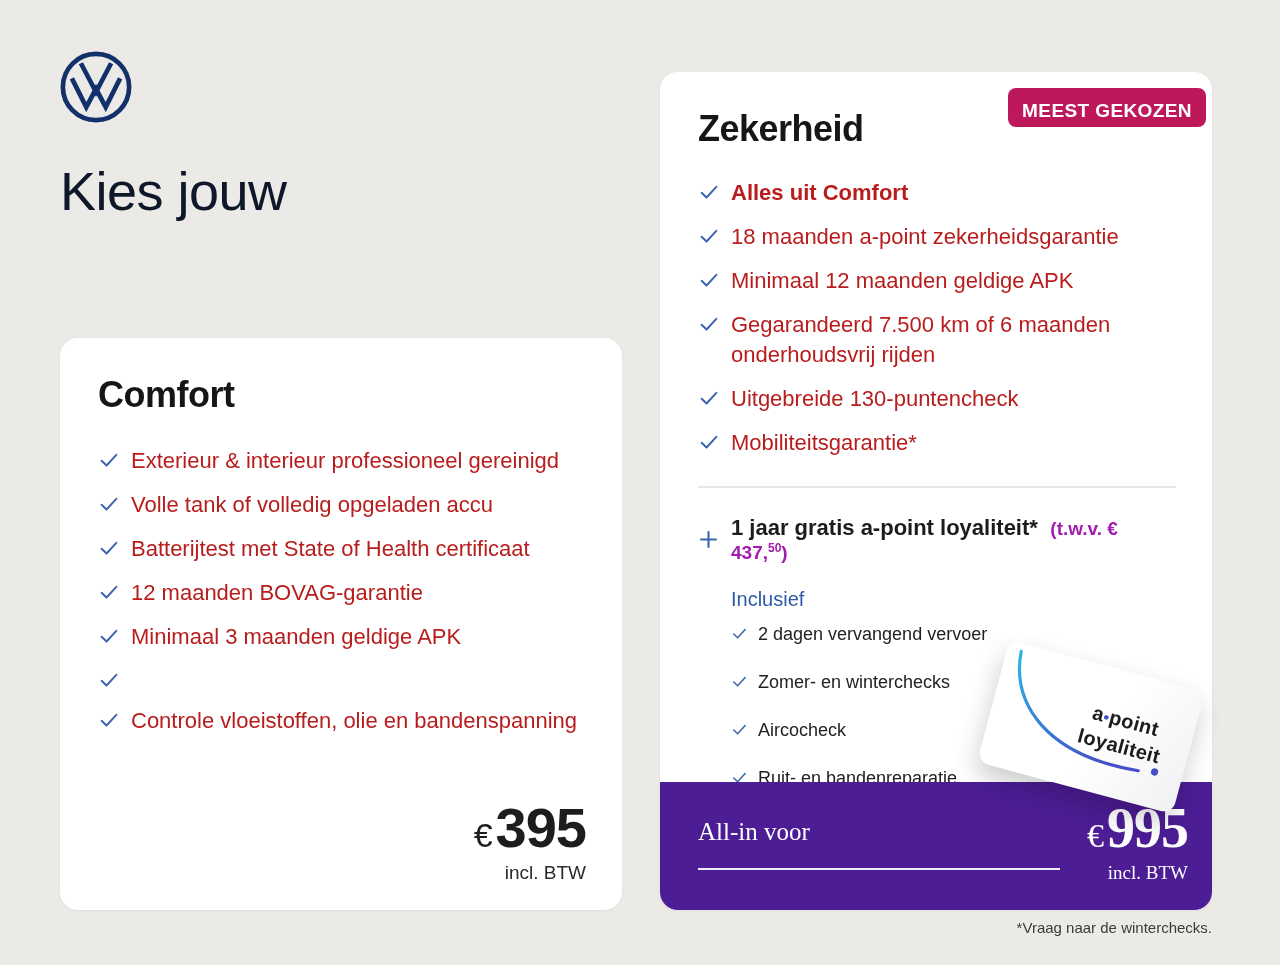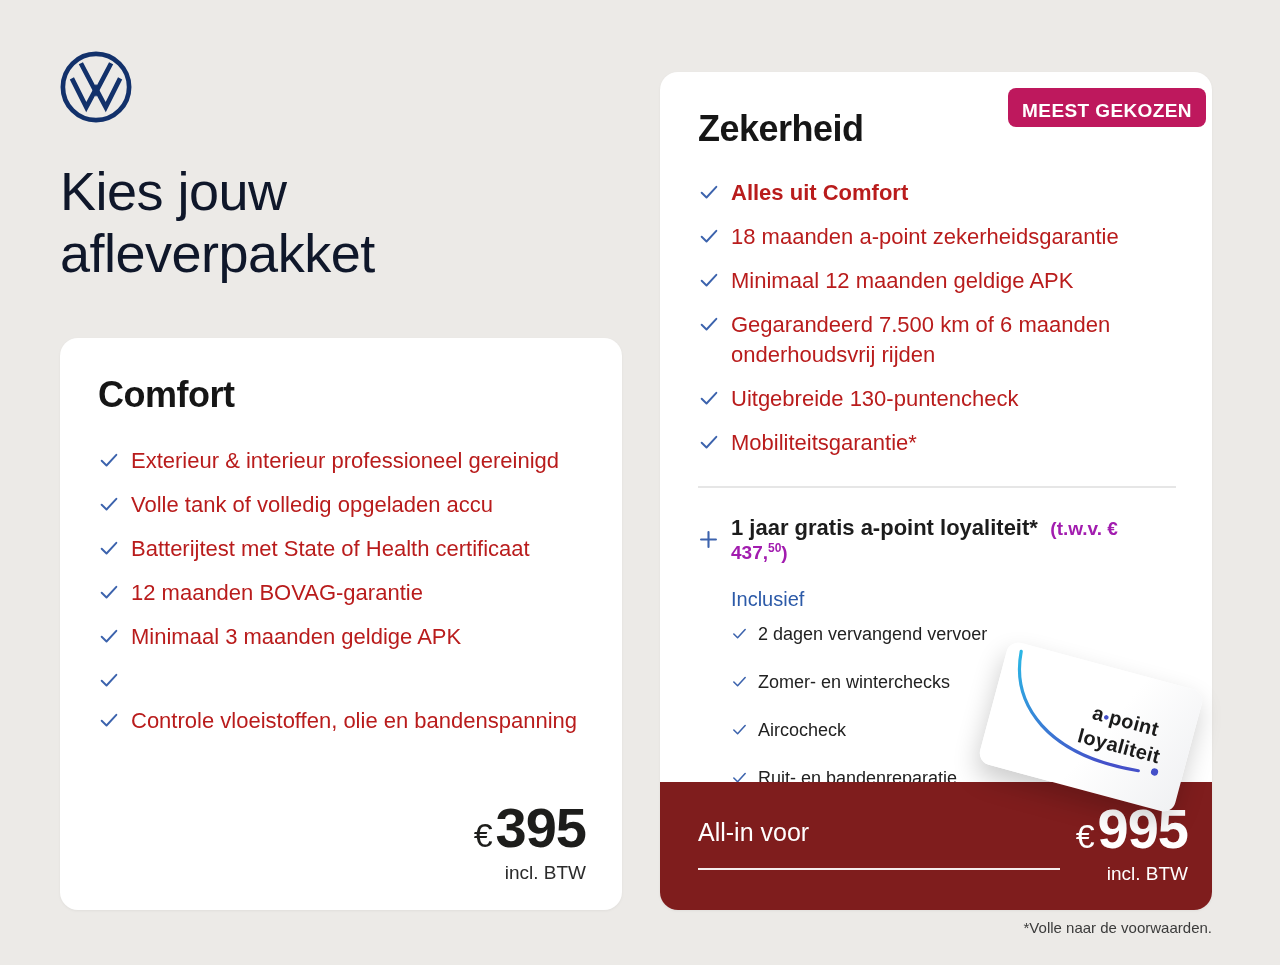--- a/index.html
+++ b/index.html
@@ -84,21 +84,21 @@
   .loyal-card .loyal-text {
     position:absolute; right:14px; top:36px; width:110px;
     text-align:center; font-size:20px; font-weight:700; color:#1b1b1b;
     line-height:24px; letter-spacing:0.3px;
   }
   .loyal-text .dot { color:#4450C9; font-size:16px; }
 
   
   .zeker-footer {
     position:absolute; left:0; right:0; bottom:0; height:128px;
-    background:#7f1d1d; border-radius:0 0 18px 18px; color:#ffffff;
+    background:#4c1d95; border-radius:0 0 18px 18px; color:#ffffff;font-family:Liberation Serif, serif;
   }
   .allin-label { position:absolute; left:38px; top:36px; font-size:25px; font-weight:500; }
   .footer-line { position:absolute; left:38px; top:86px; width:362px; height:2px; background:rgba(255,255,255,0.92); }
   .footer-price { position:absolute; right:24px; top:14px; text-align:right; }
   .footer-price .price-num { font-size:56px; }
   .footer-price .price-note { color:#ffffff; }
 
   .footnote {
     position:absolute; left:660px; top:919px; width:552px;
     text-align:right; font-size:15px; color:#3b3b3b;
@@ -112,21 +112,20 @@
   <div class="vw-logo">
     <svg viewBox="0 0 100 100" aria-hidden="true">
       <circle cx="50" cy="50" r="46" fill="none" stroke="#12316B" stroke-width="6.5"></circle>
       <path d="M29 17 L50 57 L71 17" fill="none" stroke="#12316B" stroke-width="6.5" stroke-linejoin="miter"></path>
       <path d="M16.5 38 L36.5 78 L50 52.5 L63.5 78 L83.5 38" fill="none" stroke="#12316B" stroke-width="6.5" stroke-linejoin="miter"></path>
     </svg>
   </div>
 
   <h1 class="page-title">
     <span>Kies jouw</span><br>
-    <span>afleverpakket</span>
   </h1>
 
   <section class="card card-comfort">
     <h2 class="card-title">Comfort</h2>
     <ul class="feat-list" id="comfort-list">
         <li>
           <svg class="chk" viewBox="0 0 24 24">
             <path d="M4 12.8 L9.3 18 L20 6.3" fill="none" stroke="#3C63AD" stroke-width="2.1" stroke-linecap="round" stroke-linejoin="round"></path>
           </svg>
           <span class="txt">Exterieur &amp; interieur professioneel gereinigd</span>
@@ -283,15 +282,15 @@
       <div class="footer-price">
         <div class="price-row">
           <span class="price-euro">€</span>
           <span class="price-num">995</span>
         </div>
         <div class="price-note">incl. BTW</div>
       </div>
     </div>
   </section>
 
-  <div class="footnote">*Volle naar de voorwaarden.</div>
+  <div class="footnote">*Vraag naar de winterchecks.</div>
 
 </div>
 
 </body></html>

